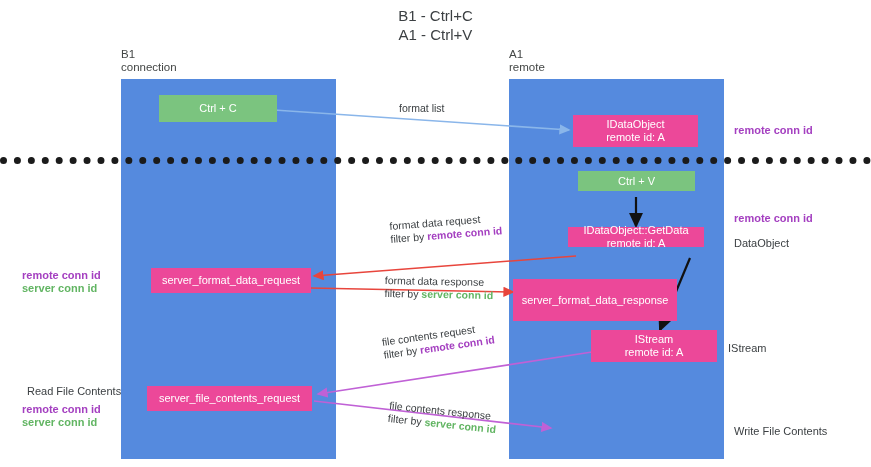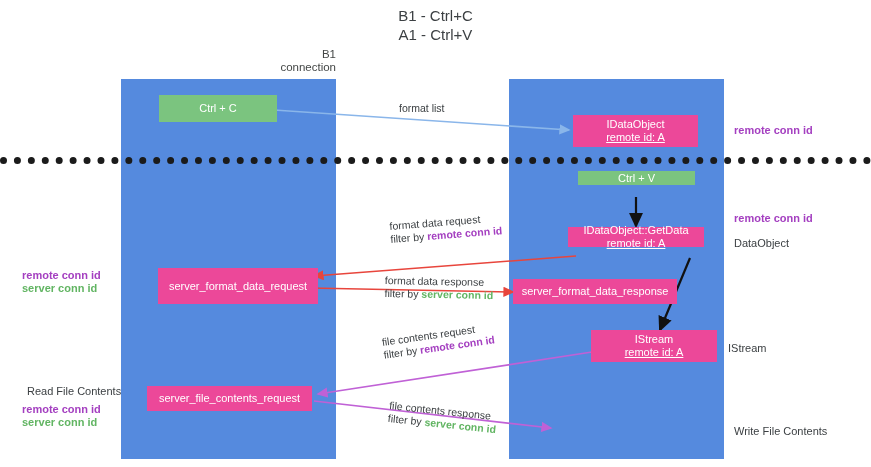--- a/index.html
+++ b/index.html
@@ -14,21 +14,21 @@
 
   
   .title{
     position:absolute;left:0;top:6px;width:871px;
     text-align:center;font-size:15px;line-height:19px;color:#3c4043;
     white-space:pre;
   }
 
   
   .colhead{
-    position:absolute;text-align:right;font-size:11.5px;line-height:13px;
+    position:absolute;text-align:left;font-size:11.5px;line-height:13px;
     color:#444746;white-space:pre;
   }
 
   
   .lane{position:absolute;background:#558ade;}
 
   
   .divider{
     position:absolute;left:0;top:157px;width:871px;height:0;
     border-top:7px dotted #1b1b1b;
@@ -36,21 +36,21 @@
 
   
   .node{
     position:absolute;box-sizing:border-box;
     display:flex;flex-direction:column;align-items:center;justify-content:center;
     color:#ffffff;font-size:11px;line-height:13px;text-align:center;
     padding:2px 4px;
   }
   .node.green{background:#7bc47f;}
   .node.orange{background:#ec4899;}
-  .node .l2{font-size:11px;text-decoration:underline;}
+  .node .l2{font-size:11px;}
 
   
   .slabel{
     position:absolute;font-size:11px;line-height:14px;white-space:pre;
     color:#3c4043;
   }
   .slabel.purple{color:#a43fc0;font-weight:bold;}
   .slabel.green{color:#62b563;font-weight:bold;}
   .slabel.right{text-align:left;}
   .slabel.lefted{text-align:left;}
@@ -71,20 +71,21 @@
 
 <div id="stage">
 
   <div class="title">B1 - Ctrl+C
 A1 - Ctrl+V</div>
 
   <div class="lane" style="left:121px;top:79px;width:215px;height:380px;"></div>
   <div class="lane" style="left:509px;top:79px;width:215px;height:380px;"></div>
 
   <div class="colhead" style="left:121px;top:48px;width:215px;"><span>B1</span><br><span>connection</span></div>
+  <div class="colhead" style="left:509px;top:48px;width:215px;"><span>A1</span><br><span>remote</span></div>
 
   <svg class="edges" viewBox="0 0 871 467">
     <defs>
       <marker id="ar-blue" markerWidth="7" markerHeight="7" refX="6" refY="3.2" orient="auto">
         <path d="M0,0 L7,3.2 L0,6.4 z" fill="#8ab6ea"></path>
       </marker>
       <marker id="ar-red" markerWidth="7" markerHeight="7" refX="6" refY="3.2" orient="auto">
         <path d="M0,0 L7,3.2 L0,6.4 z" fill="#e8453c"></path>
       </marker>
       <marker id="ar-black" markerWidth="7" markerHeight="7" refX="6" refY="3.2" orient="auto">
@@ -114,34 +115,34 @@
 
   <div class="node green" style="left:159px;top:95px;width:118px;height:27px;">
     <span>Ctrl + C</span>
   </div>
 
   <div class="node orange" style="left:573px;top:115px;width:125px;height:32px;">
     <span>IDataObject</span>
     <span class="l2">remote id: A</span>
   </div>
 
-  <div class="node green" style="left:578px;top:171px;width:117px;height:14px;">
+  <div class="node green" style="left:578px;top:171px;width:117px;height:20px;">
     <span>Ctrl + V</span>
   </div>
 
   <div class="node orange" style="left:568px;top:227px;width:136px;height:20px;">
     <span>IDataObject::GetData</span>
     <span class="l2">remote id: A</span>
   </div>
 
-  <div class="node orange" style="left:158px;top:268px;width:160px;height:36px;">
+  <div class="node orange" style="left:151px;top:268px;width:160px;height:25px;">
     <span>server_format_data_request</span>
   </div>
 
-  <div class="node orange" style="left:513px;top:279px;width:164px;height:25px;">
+  <div class="node orange" style="left:513px;top:279px;width:164px;height:42px;">
     <span>server_format_data_response</span>
   </div>
 
   <div class="node orange" style="left:591px;top:330px;width:126px;height:32px;">
     <span>IStream</span>
     <span class="l2">remote id: A</span>
   </div>
 
   <div class="node orange" style="left:147px;top:386px;width:165px;height:25px;">
     <span>server_file_contents_request</span>

